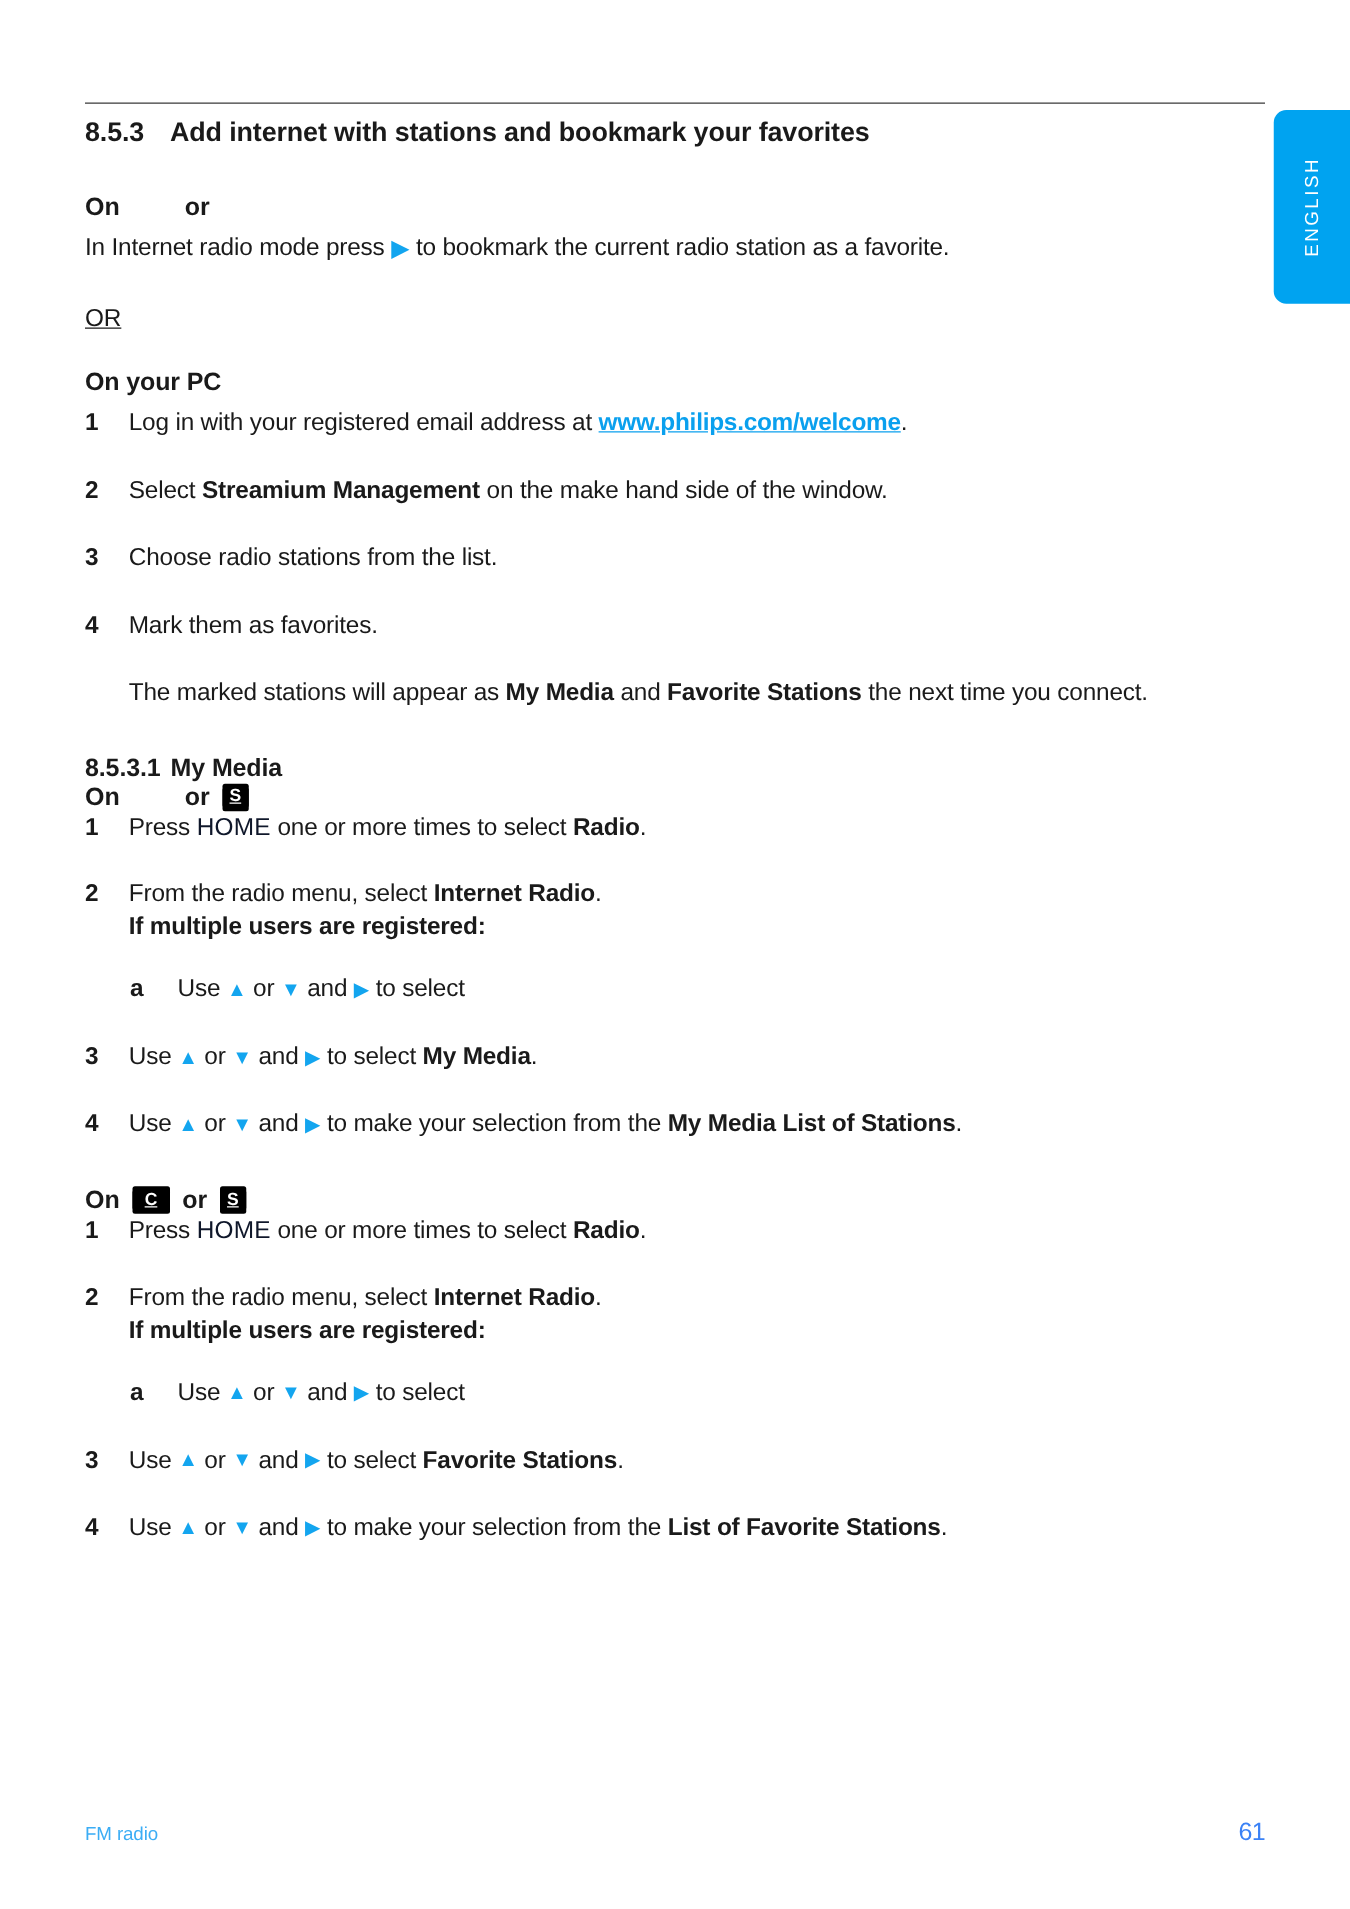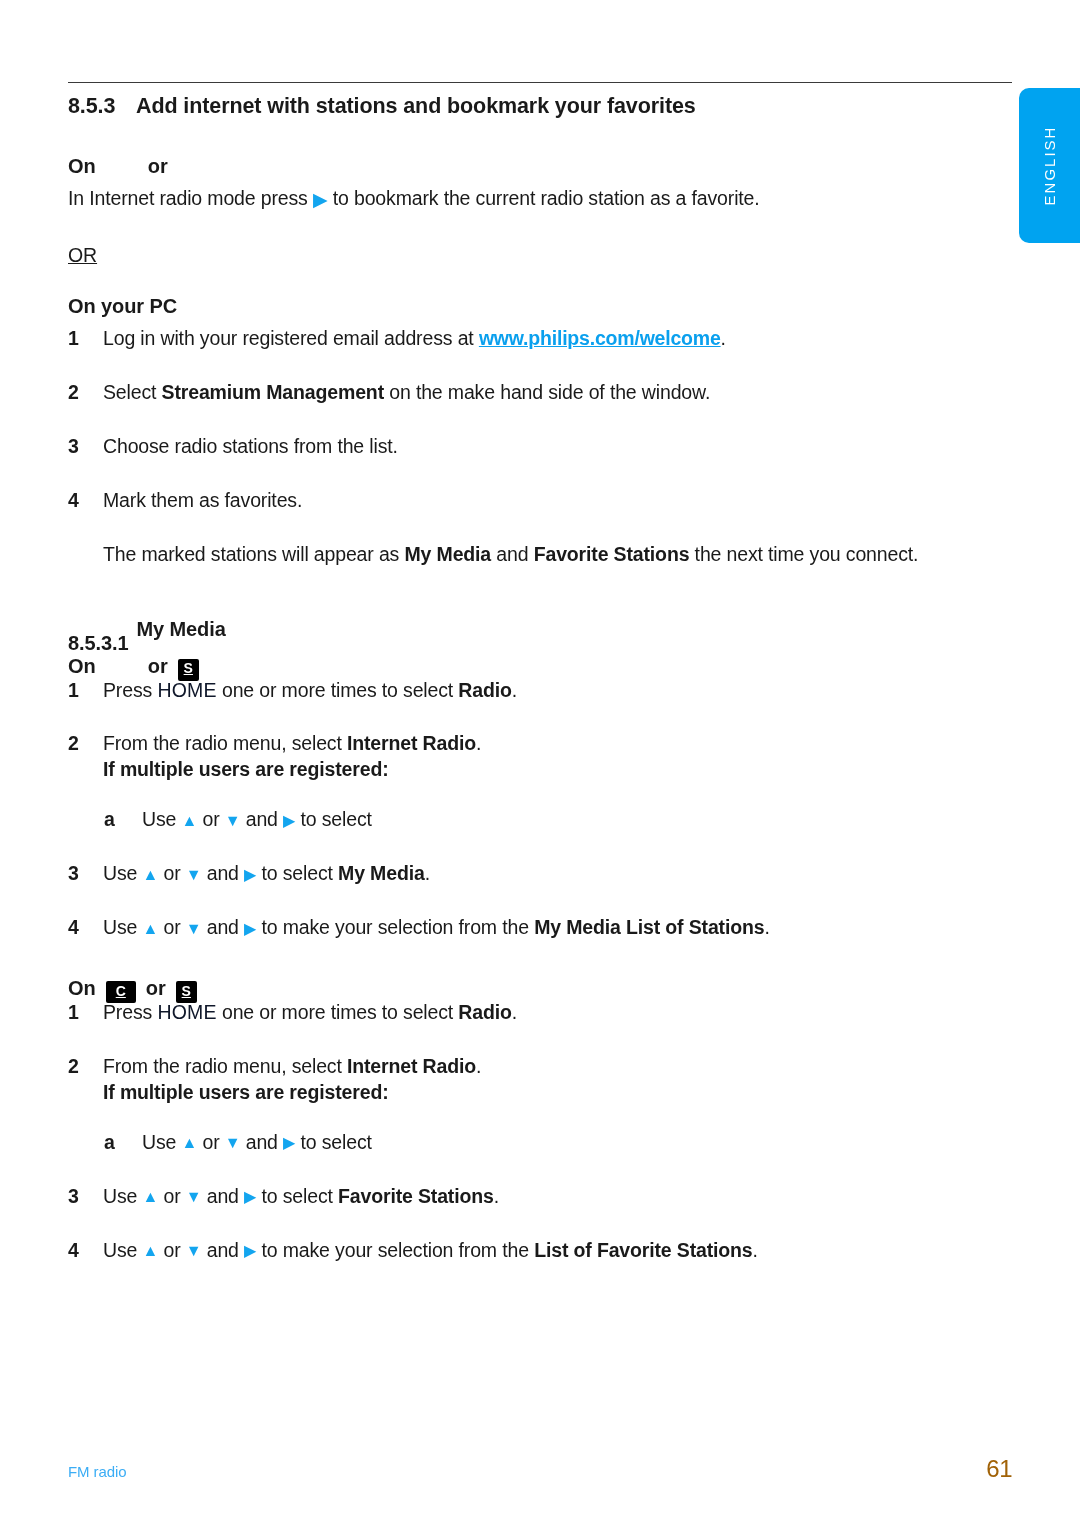--- a/index.html
+++ b/index.html
@@ -88,25 +88,25 @@
     margin: 0;
   }
 
   .h4-inline {
     display: flex;
     align-items: center;
     font-size: 20px;
     font-weight: bold;
     letter-spacing: -0.1px;
   }
-  .h4-inline .sub-num { margin-right: 8px; margin-top: 28px; }
+  .h4-inline .sub-num { margin-right: 8px; }
 
   .on-line {
     display: flex;
-    align-items: flex-end;
+    align-items: flex-start;
     font-size: 20px;
     font-weight: bold;
     gap: 0;
   }
   .on-line .gap-blank {
     display: inline-block;
     width: 52px;
   }
   .on-line .sp { display: inline-block; width: 9px; }
 
@@ -208,22 +208,22 @@
     display: flex;
     align-items: baseline;
     justify-content: space-between;
   }
   .footer-left {
     color: #3badf5;
     font-size: 15px;
     letter-spacing: -0.1px;
   }
   .footer-right {
-    font-size: 24px;
-    color: #a16207;
+    font-size: 20px;
+    color: #3b82f6;
     letter-spacing: -0.5px;
   }
 </style>
 </head>
 <body>
 
 <div class="lang-tab">
   <div class="lang-tab-label">ENGLISH</div>
 </div>
 

